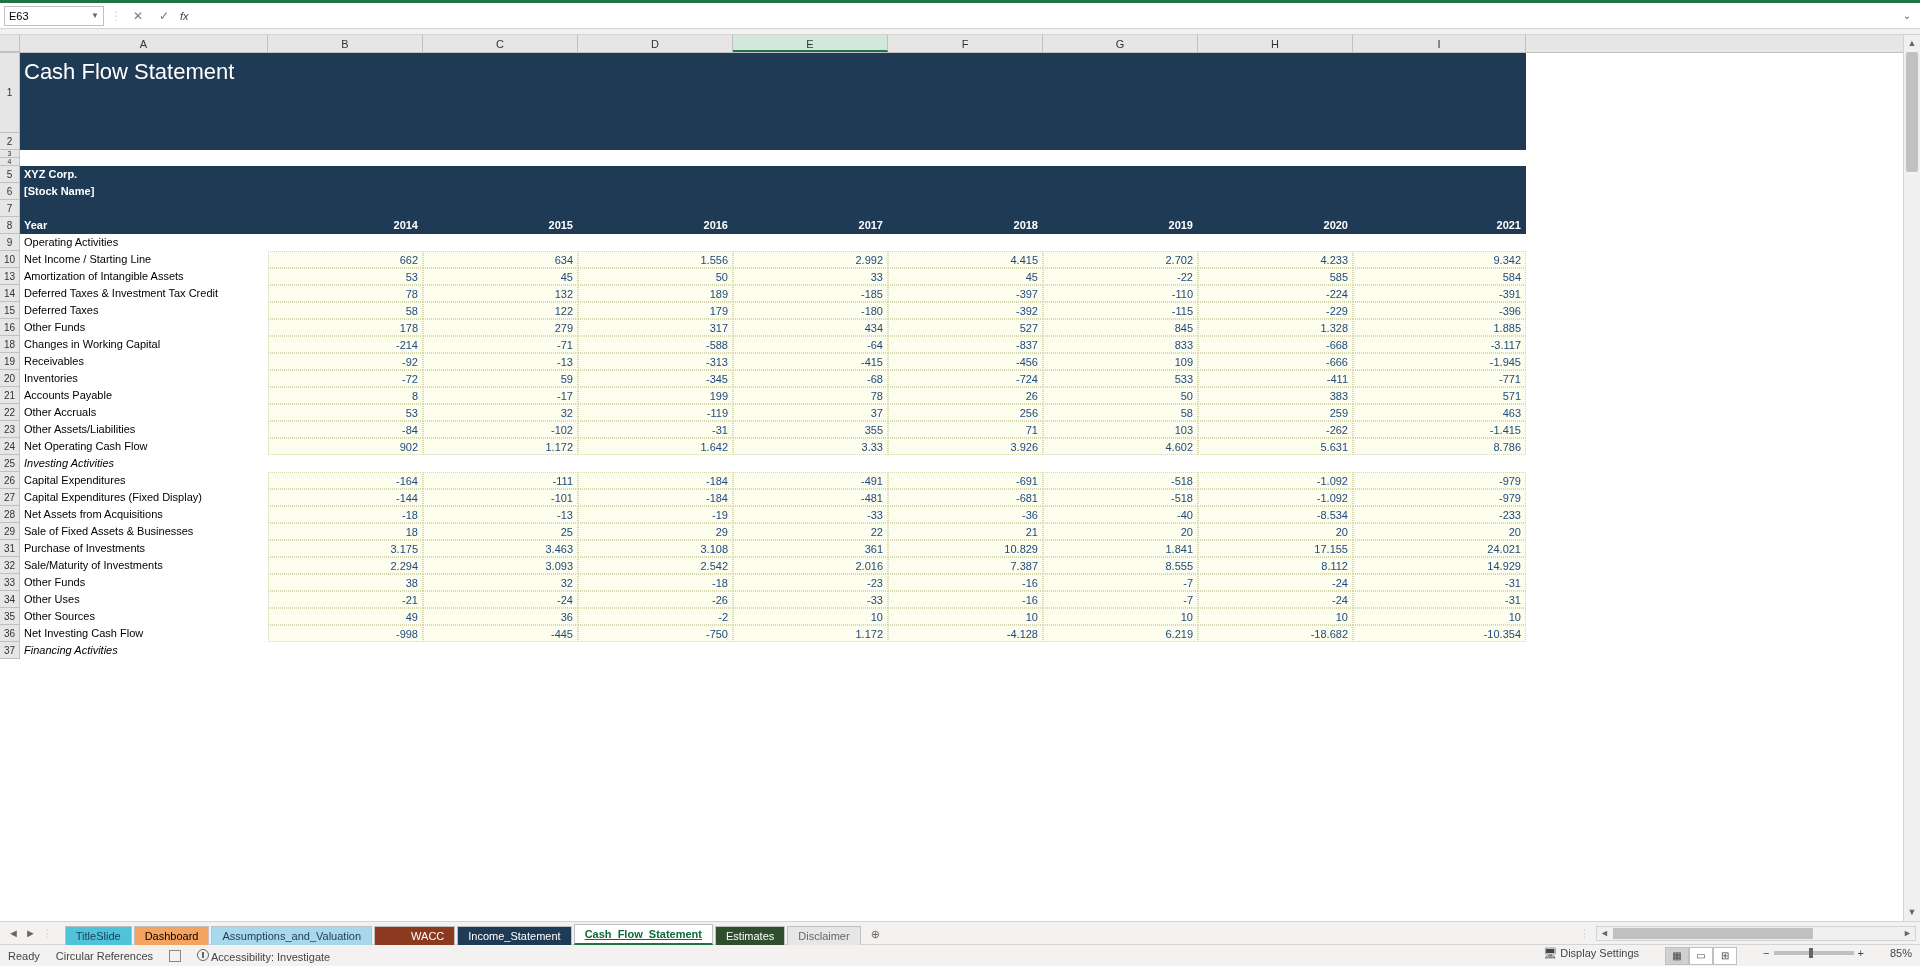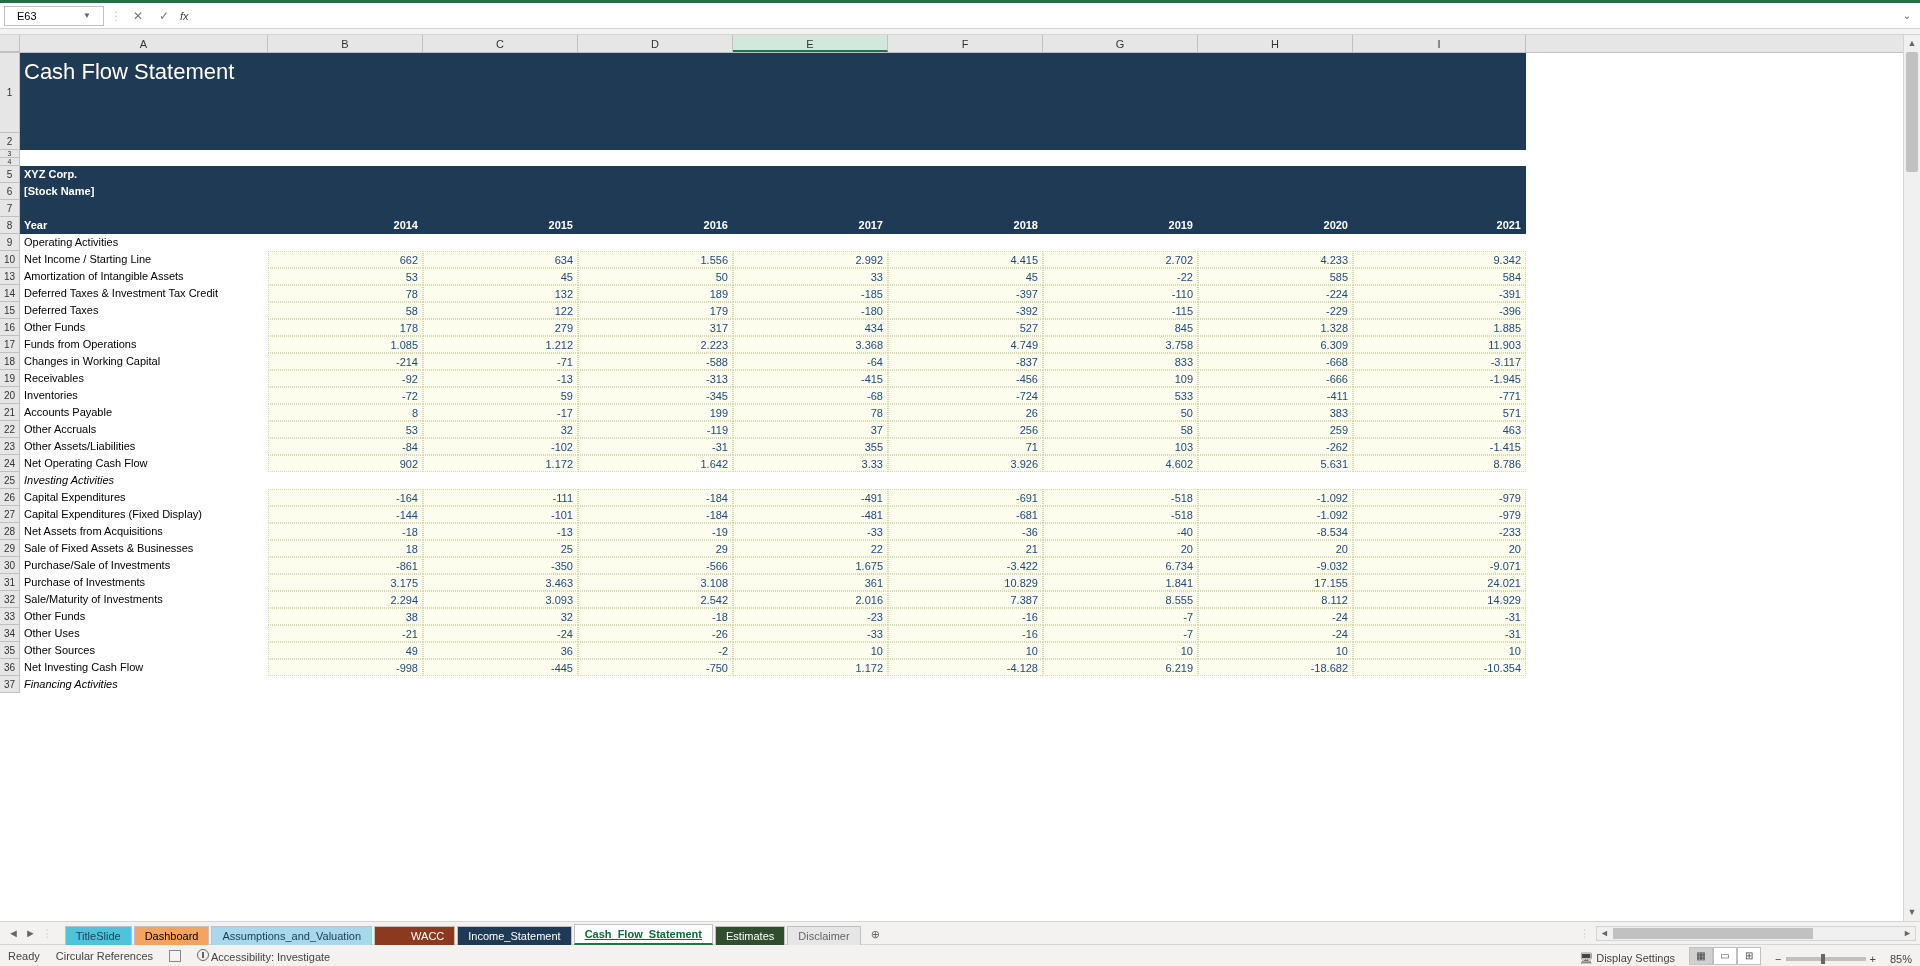--- a/index.html
+++ b/index.html
@@ -4,21 +4,21 @@
 <style>
 * { box-sizing: border-box; margin: 0; padding: 0; }
 html, body { width: 100%; height: 100%; font-family: "Segoe UI", Tahoma, sans-serif; font-size: 12px; background: #fff; overflow: hidden; }
 body { display: flex; flex-direction: column; }
 
 
 .top-line { height: 3px; background: #217346; }
 
 
 .fbar-row { display: flex; align-items: center; height: 26px; border-bottom: 1px solid #d4d4d4; background: #fff; padding: 2px 4px; gap: 6px; }
-.namebox { width: 100px; height: 20px; border: 1px solid #c0c0c0; background: #fff; display: flex; align-items: center; padding: 0 12px; font-size: 11px; }
+.namebox { width: 100px; height: 20px; border: 1px solid #c0c0c0; background: #fff; display: flex; align-items: center; padding: 0 4px; font-size: 11px; }
 .namebox .dd { margin-left: auto; color: #666; font-size: 8px; }
 .fbar-sep { color: #ccc; }
 .fbar-btn { width: 20px; text-align: center; color: #777; font-size: 12px; cursor: pointer; }
 .fx { font-style: italic; font-size: 11px; color: #444; }
 .formula-input { flex: 1; height: 20px; border: none; outline: none; font-size: 11px; padding: 0 4px; }
 .fbar-expand { width: 18px; text-align: center; color: #666; font-size: 10px; cursor: pointer; }
 .thin-divider { height: 6px; background: #f3f2f1; border-bottom: 1px solid #d4d4d4; }
 
 
 .grid-wrap { flex: 1; display: flex; overflow: hidden; }
@@ -80,21 +80,21 @@
 .newtab { padding: 3px 8px; color: #666; cursor: pointer; }
 .hscroll-area { margin-left: auto; display: flex; align-items: center; gap: 2px; padding-right: 4px; }
 .hscroll { width: 320px; height: 15px; background: #f0f0f0; border: 1px solid #d4d4d4; position: relative; }
 .hscroll .harr { position: absolute; top: 0; width: 15px; height: 13px; text-align: center; font-size: 9px; color: #666; line-height: 13px; cursor: pointer; }
 .hscroll .harr.l { left: 0; }
 .hscroll .harr.r { right: 0; }
 .hscroll .hthumb { position: absolute; left: 16px; top: 1px; bottom: 1px; width: 200px; background: #c1c1c1; }
 
 
 .status-bar { height: 22px; background: #f3f2f1; border-top: 1px solid #d4d4d4; display: flex; align-items: center; font-size: 11px; color: #444; padding: 0 8px; gap: 16px; }
-.status-right { margin-left: auto; display: flex; align-items: flex-end; gap: 14px; }
+.status-right { margin-left: auto; display: flex; align-items: flex-start; gap: 26px; }
 .view-btns { display: flex; gap: 0; }
 .view-btn { width: 24px; height: 18px; border: 1px solid #c0c0c0; display: flex; align-items: center; justify-content: center; font-size: 10px; cursor: pointer; background: #fff; }
 .view-btn.active { background: #d0d0d0; }
 .zoom-slider { display: flex; align-items: center; gap: 4px; }
 .zoom-track { width: 80px; height: 4px; background: #c0c0c0; position: relative; }
 .zoom-thumb { position: absolute; left: 35px; top: -3px; width: 4px; height: 10px; background: #666; }
 .acc-icon { display: inline-block; width: 12px; height: 12px; border: 1px solid #666; border-radius: 50%; position: relative; margin-right: 2px; }
 .acc-icon::after { content: ""; position: absolute; left: 4px; top: 2px; width: 2px; height: 6px; background: #666; }
 </style>
 </head>
@@ -297,32 +297,20 @@
             <div class="cell num colDat">178</div>
             <div class="cell num colDat">279</div>
             <div class="cell num colDat">317</div>
             <div class="cell num colDat">434</div>
             <div class="cell num colDat">527</div>
             <div class="cell num colDat">845</div>
             <div class="cell num colDat">1.328</div>
             <div class="cell num colLast">1.885</div>
           </div>
           <div class="row datarow">
-            <div class="row-h">17</div>
-            <div class="cell colA">Funds from Operations</div>
-            <div class="cell num colDat">1.085</div>
-            <div class="cell num colDat">1.212</div>
-            <div class="cell num colDat">2.223</div>
-            <div class="cell num colDat">3.368</div>
-            <div class="cell num colDat">4.749</div>
-            <div class="cell num colDat">3.758</div>
-            <div class="cell num colDat">6.309</div>
-            <div class="cell num colLast">11.903</div>
-          </div>
-          <div class="row datarow">
             <div class="row-h">18</div>
             <div class="cell colA">Changes in Working Capital</div>
             <div class="cell num colDat">-214</div>
             <div class="cell num colDat">-71</div>
             <div class="cell num colDat">-588</div>
             <div class="cell num colDat">-64</div>
             <div class="cell num colDat">-837</div>
             <div class="cell num colDat">833</div>
             <div class="cell num colDat">-668</div>
             <div class="cell num colLast">-3.117</div>
@@ -455,32 +443,20 @@
             <div class="row-h">29</div>
             <div class="cell colA">Sale of Fixed Assets &amp; Businesses</div>
             <div class="cell num colDat">18</div>
             <div class="cell num colDat">25</div>
             <div class="cell num colDat">29</div>
             <div class="cell num colDat">22</div>
             <div class="cell num colDat">21</div>
             <div class="cell num colDat">20</div>
             <div class="cell num colDat">20</div>
             <div class="cell num colLast">20</div>
-          </div>
-          <div class="row datarow">
-            <div class="row-h">30</div>
-            <div class="cell colA">Purchase/Sale of Investments</div>
-            <div class="cell num colDat">-861</div>
-            <div class="cell num colDat">-350</div>
-            <div class="cell num colDat">-566</div>
-            <div class="cell num colDat">1.675</div>
-            <div class="cell num colDat">-3.422</div>
-            <div class="cell num colDat">6.734</div>
-            <div class="cell num colDat">-9.032</div>
-            <div class="cell num colLast">-9.071</div>
           </div>
           <div class="row datarow">
             <div class="row-h">31</div>
             <div class="cell colA">Purchase of Investments</div>
             <div class="cell num colDat">3.175</div>
             <div class="cell num colDat">3.463</div>
             <div class="cell num colDat">3.108</div>
             <div class="cell num colDat">361</div>
             <div class="cell num colDat">10.829</div>
             <div class="cell num colDat">1.841</div>

